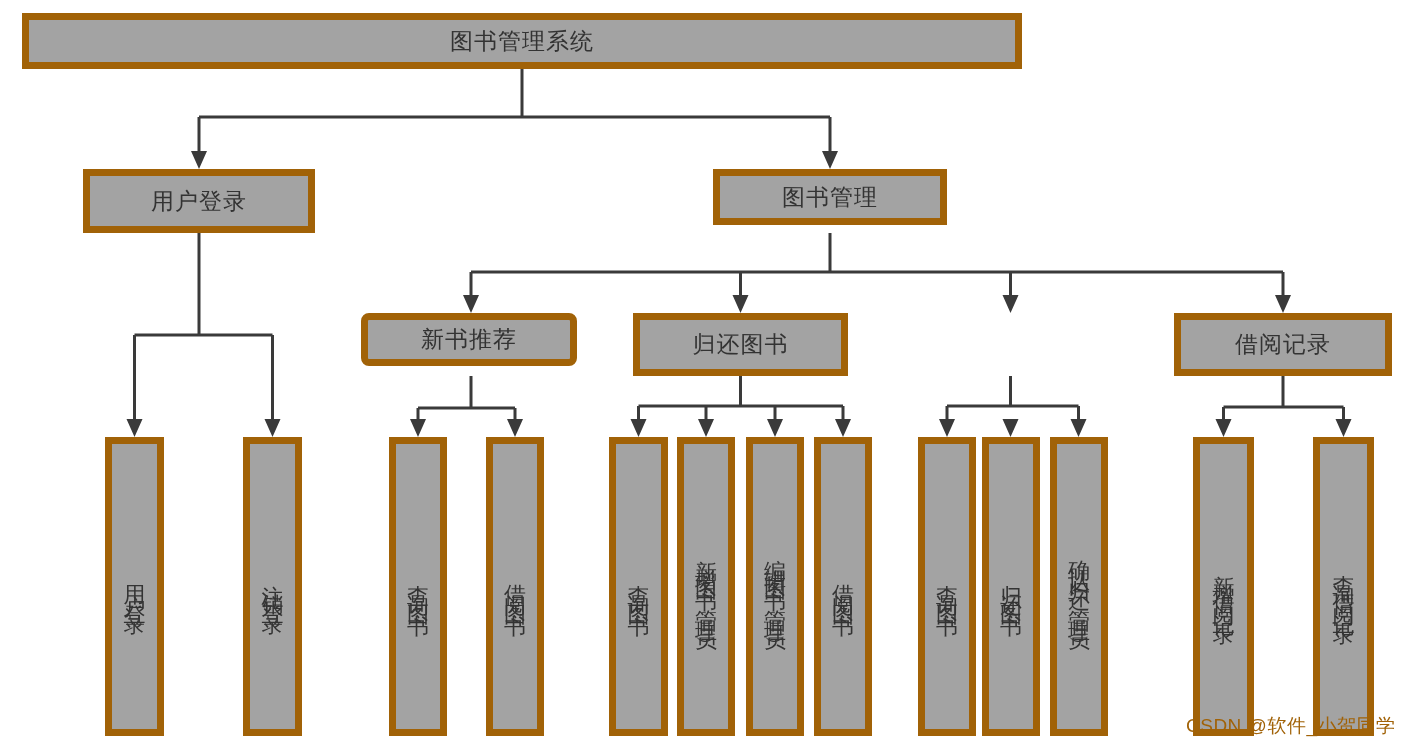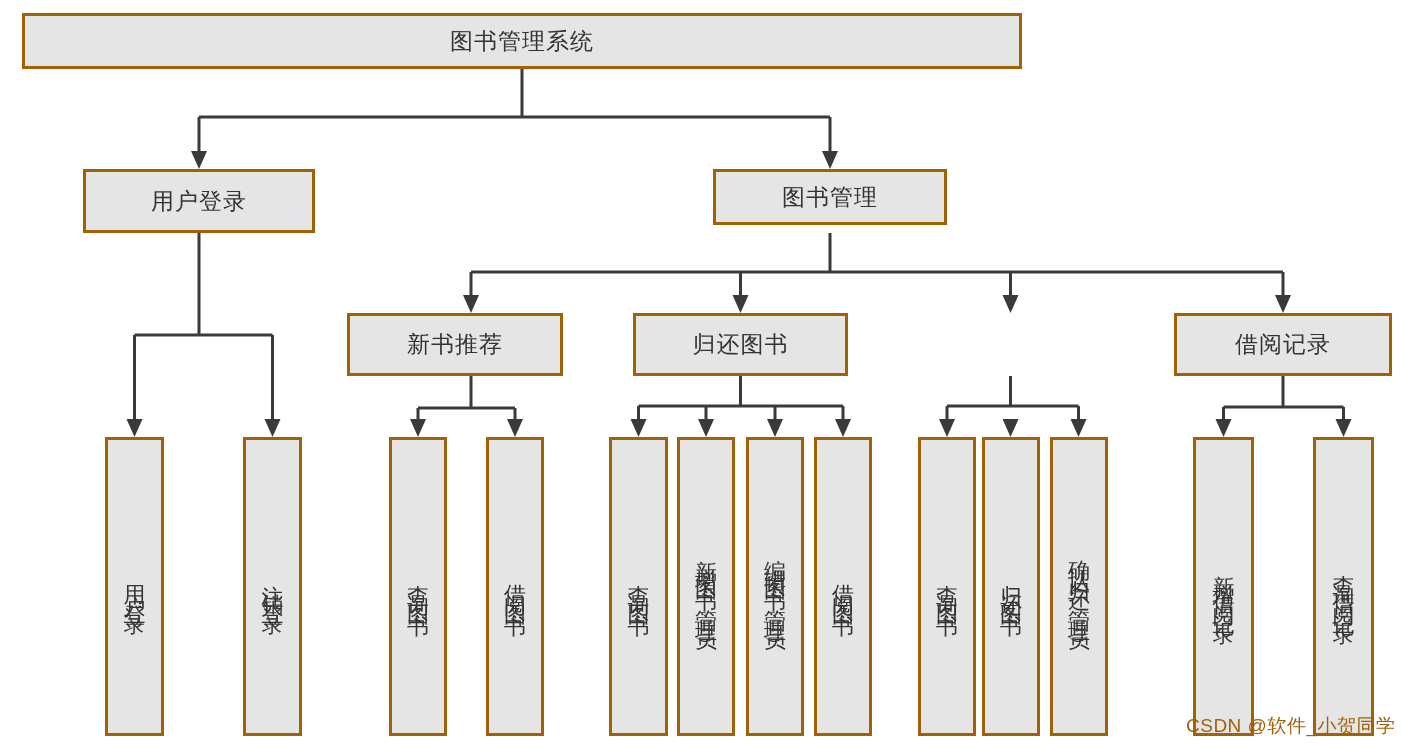--- a/index.html
+++ b/index.html
@@ -12,22 +12,22 @@
     overflow: hidden;
   }
   .stage svg.wires {
     position: absolute;
     left: 0; top: 0;
     width: 1405px; height: 747px;
   }
   .node {
     position: absolute;
     box-sizing: border-box;
-    border: 3px solid #a16207;
-    background: #e5e5e5;
+    border: 7px solid #a16207;
+    background: #a3a3a3;
     color: #333333;
     display: flex;
     align-items: center;
     justify-content: center;
     text-align: center;
   }
   .node.h {
     font-size: 23px;
     letter-spacing: 1px;
     line-height: 1;
@@ -97,21 +97,21 @@
     <span>图书管理系统</span>
   </div>
 
   <div class="node h" style="left:83px; top:169px; width:232px; height:64px;">
     <span>用户登录</span>
   </div>
   <div class="node h" style="left:713px; top:169px; width:234px; height:56px;">
     <span>图书管理</span>
   </div>
 
-  <div class="node h" style="left:347px; top:313px; width:216px; height:63px;">
+  <div class="node h" style="left:361px; top:313px; width:216px; height:53px;border-radius:8px;">
     <span>新书推荐</span>
   </div>
   <div class="node h" style="left:633px; top:313px; width:215px; height:63px;">
     <span>归还图书</span>
   </div>
   <div class="node h" style="left:1174px; top:313px; width:218px; height:63px;">
     <span>借阅记录</span>
   </div>
 
   <div class="node v" style="left:105px; top:437px; width:59px; height:299px;">

